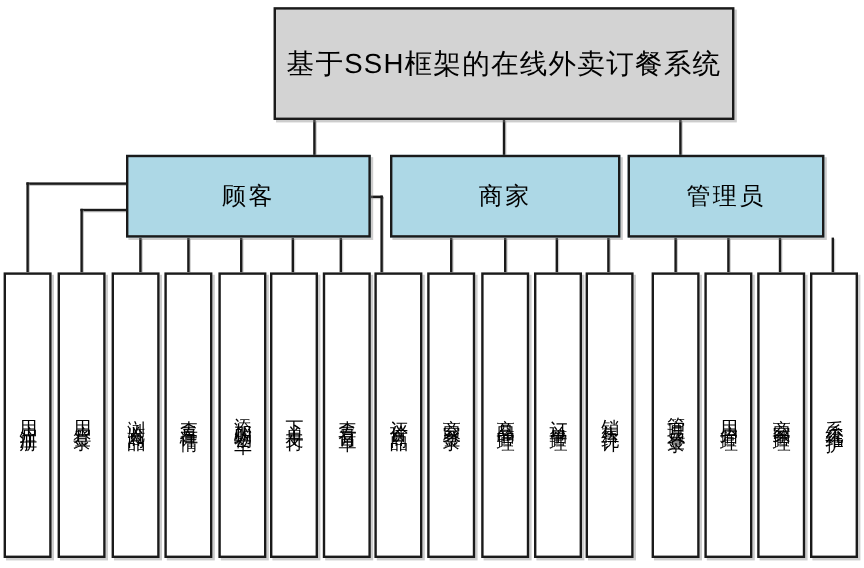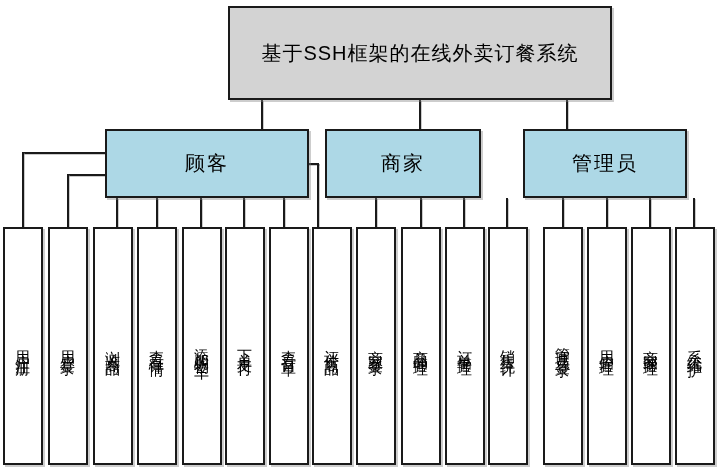--- a/index.html
+++ b/index.html
@@ -11,21 +11,21 @@
   .vl,.hl{position:absolute;background:#1a1a1a;box-shadow:1px 1px 0 rgba(140,140,140,.45);}
   .vl{width:2px;}
   .hl{height:2px;}
   
   .node{
     position:absolute;box-sizing:border-box;border:2px solid #1a1a1a;
     display:flex;align-items:center;justify-content:center;
     box-shadow:2px 2px 0 rgba(130,130,130,.4);background:#fff;
   }
   .root{left:228px;top:6px;width:384px;height:94px;background:#d3d3d3;}
-  .root span{font-size:20px;white-space:nowrap;letter-spacing:1px;}
+  .root span{font-size:23px;white-space:nowrap;letter-spacing:1px;}
   .branch{top:129px;height:69px;background:#add8e6;}
   .branch span{font-size:20px;letter-spacing:2px;}
   .leaf{top:227px;width:40px;height:238px;background:#ffffff;}
   .leaf span{
     writing-mode:vertical-lr;text-orientation:upright;
     font-size:15px;letter-spacing:4px;line-height:1;
   }
 </style>
 </head>
 <body>
@@ -60,21 +60,21 @@
   <div class="vl" style="left:649px;top:198px;height:29px"></div>
   <div class="vl" style="left:693px;top:198px;height:29px"></div>
 
   <div class="node root">
     <span>基于SSH框架的在线外卖订餐系统</span>
   </div>
 
   <div class="node branch" style="left:105px;width:204px">
     <span>顾客</span>
   </div>
-  <div class="node branch" style="left:325px;width:156px">
+  <div class="node branch" style="left:325px;width:192px">
     <span>商家</span>
   </div>
   <div class="node branch" style="left:523px;width:164px">
     <span>管理员</span>
   </div>
 
   <div class="node leaf" style="left:3px">
     <span>用户注册</span>
   </div>
   <div class="node leaf" style="left:48px">

